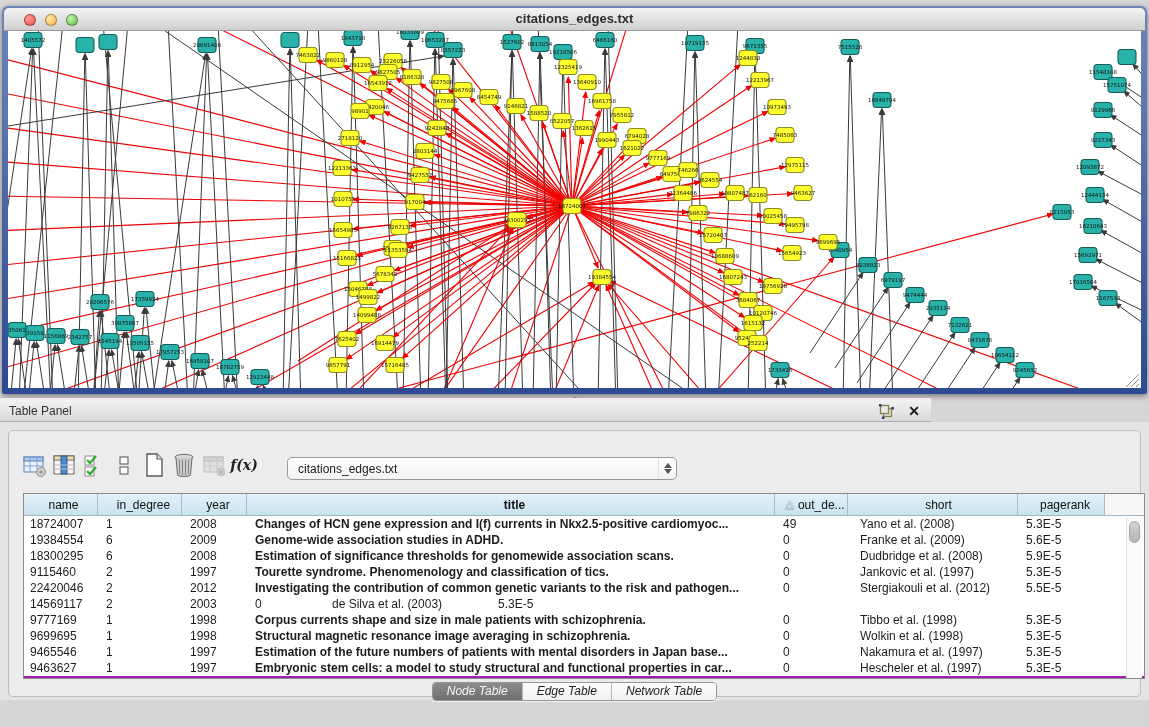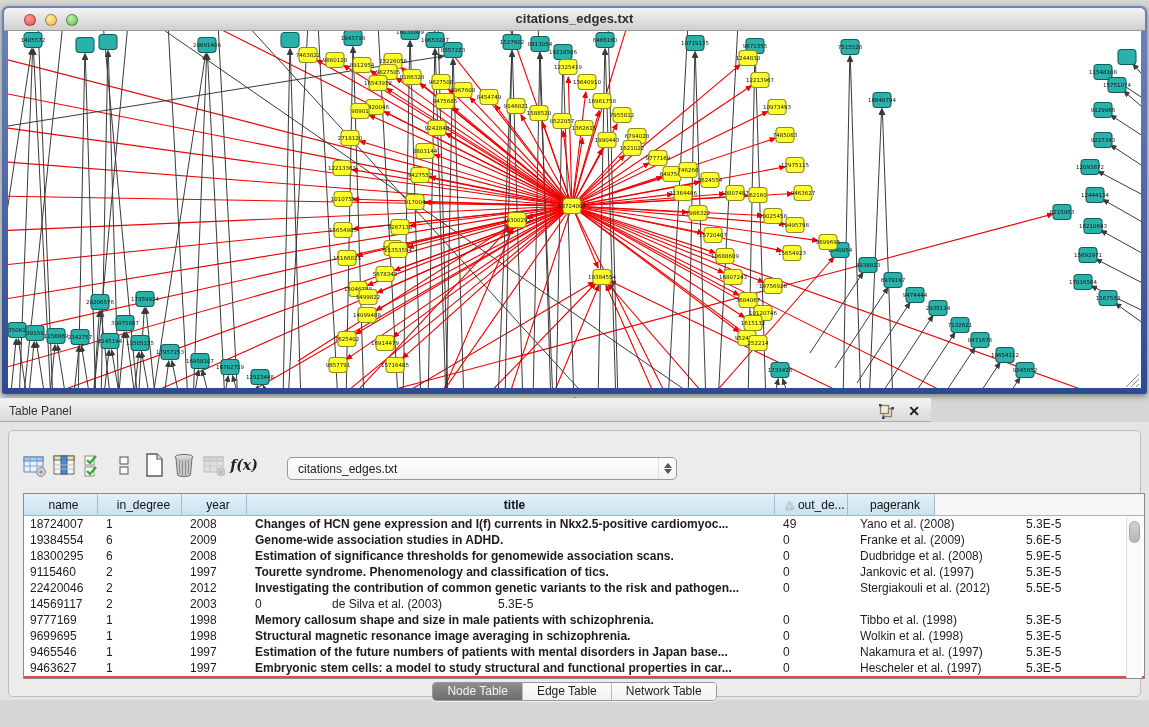--- a/index.html
+++ b/index.html
@@ -46,21 +46,21 @@
   .combo-text { flex:1; padding-left:10px; font-size:12px; color:#1c1c1c;
     white-space:nowrap; overflow:hidden; }
   .combo-step { width:18px; height:100%; display:flex; flex-direction:column;
     align-items:center; justify-content:center; gap:1px; border-left:1px solid #e0e0e0; }
   .combo-step i { width:0; height:0; border-left:4px solid transparent; border-right:4px solid transparent; }
   .combo-step .up { border-bottom:5px solid #555; }
   .combo-step .dn { border-top:5px solid #555; }
 
   
   .tbl { position:absolute; left:14px; top:62px; width:1122px; height:186px;
-    background:#ef4444; border:1px solid #8a8a8a; overflow:hidden; }
+    background:#a21caf; border:1px solid #8a8a8a; overflow:hidden; }
   .thead { display:flex; height:22px; background:linear-gradient(#e3f1f9,#c9e2ef);
     border-bottom:1px solid #9fb6c4; font-size:12px; color:#111; }
   .th { display:flex; align-items:center; justify-content:center;
     border-right:1px solid #a6bcca; overflow:hidden; white-space:nowrap; }
   .th.filler { background:#f7f7f7; border-right:none; }
   .sort-tri { font-size:11px; color:#ffffff; text-shadow:0 0 1px #44606e, 0 0 1px #44606e; margin-right:4px; }
   .trow { display:flex; height:16px; font-size:12px; color:#1c1c1c; background:#fff; }
   .td { overflow:hidden; white-space:nowrap; line-height:16px; }
   .c0{width:74px; padding-left:6px;} .c1{width:84px; padding-left:8px;}
   .c2{width:65px; padding-left:8px;} .c3{width:528px; padding-left:8px;font-weight:bold;}
@@ -69,21 +69,21 @@
   .vscroll { position:absolute; right:2px; top:23px; width:16px; height:161px;
     background:#fbfbfb; border-left:1px solid #ddd; }
   .vthumb { position:absolute; left:2px; top:4px; width:11px; height:22px;
     border-radius:6px; background:linear-gradient(#d2d2d2,#b5b5b5); border:1px solid #a3a3a3; }
 
   
   .seg { position:absolute; left:0; right:0; top:251px; display:flex; justify-content:center; }
   .seg-inner { display:flex; border:1px solid #969696; border-radius:4px; overflow:hidden;
     background:#fcfcfc; box-shadow:0 1px 0 rgba(255,255,255,.7); }
   .seg-btn { padding:0 14px; height:17px; line-height:17px; font-size:12px; color:#222;
-    background:linear-gradient(#fdfdfd,#f1f1f1); border-left:1px solid #bbb; }
+    background:linear-gradient(#fdfdfd,#f1f1f1); border-left:1px solid #bbb;font-style:italic; }
   .seg-btn:first-child { border-left:none; }
   .seg-btn.sel { background:linear-gradient(#8d8d8d,#6e6e6e); color:#f4f4f4; }
 
   
   .statusbar { position:absolute; left:0; top:700px; width:1149px; height:27px;
     background:linear-gradient(#dedede,#cbcbcb); border-top:1px solid #b5b5b5;margin-top:42px; }
   .mem { position:absolute; right:40px; top:7px; font-size:11px; color:#222; }
   .mem-dot { position:absolute; right:18px; top:5px; width:14px; height:14px; border-radius:50%;
     border:1px solid #2f8f2f; background:radial-gradient(circle at 35% 30%, #8fe37e, #3cbc35); }
 
@@ -673,20 +673,23 @@
           <div class="th c2">
             <span>year</span>
           </div>
           <div class="th c3">
             <span>title</span>
           </div>
           <div class="th c4">
             <span class="sort-tri">△</span>
             <span>out_de...</span>
           </div>
+          <div class="th c5">
+            <span>short</span>
+          </div>
           <div class="th c6">
             <span>pagerank</span>
           </div>
           <div class="th filler cf"></div>
         </div>
       <div id="tbody">
           <div class="trow">
             <div class="td c0">18724007</div>
             <div class="td c1">1</div>
             <div class="td c2">2008</div>
@@ -742,21 +745,21 @@
             <div class="td c2">2003</div>
             <div class="td c4">0</div>
             <div class="td c5">de Silva et al. (2003)</div>
             <div class="td c6">5.3E-5</div>
             <div class="td cf"></div>
           </div>
           <div class="trow">
             <div class="td c0">9777169</div>
             <div class="td c1">1</div>
             <div class="td c2">1998</div>
-            <div class="td c3">Memory callosum shape and size in male patients with schizophrenia.</div>
+            <div class="td c3">Corpus currents shape and size in male patients with schizophrenia.</div>
             <div class="td c4">0</div>
             <div class="td c5">Tibbo et al. (1998)</div>
             <div class="td c6">5.3E-5</div>
             <div class="td cf"></div>
           </div>
           <div class="trow">
             <div class="td c0">9699695</div>
             <div class="td c1">1</div>
             <div class="td c2">1998</div>
             <div class="td c3">Structural magnetic resonance image averaging in schizophrenia.</div>

